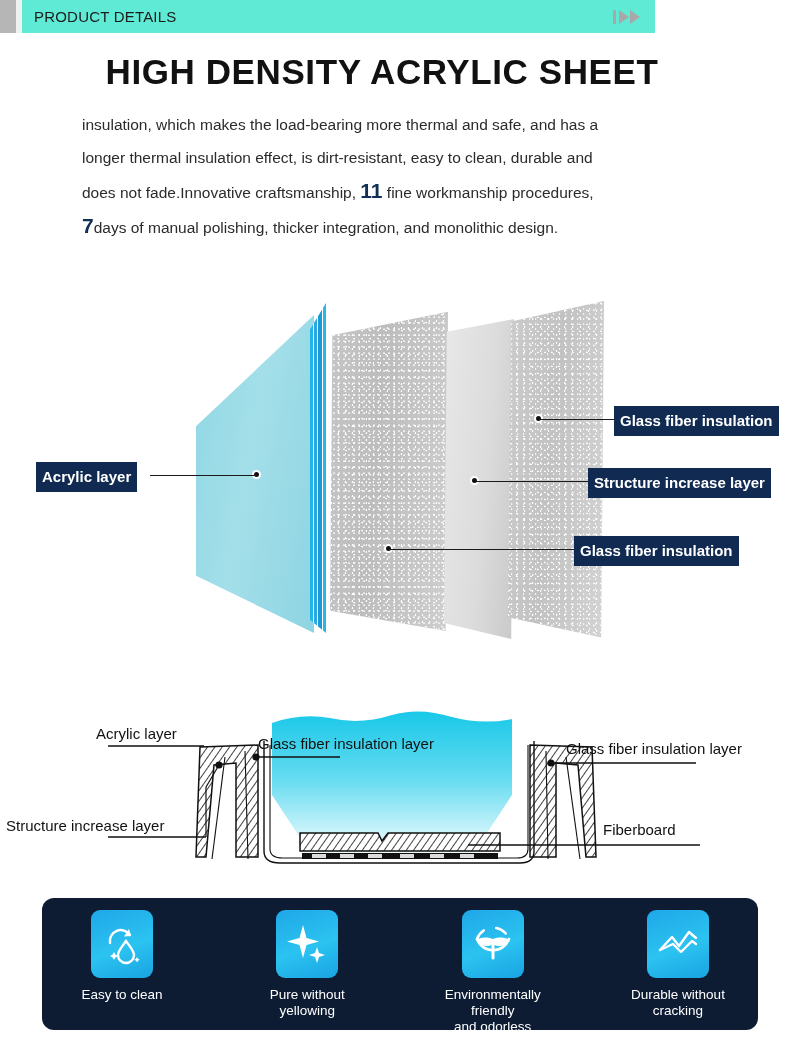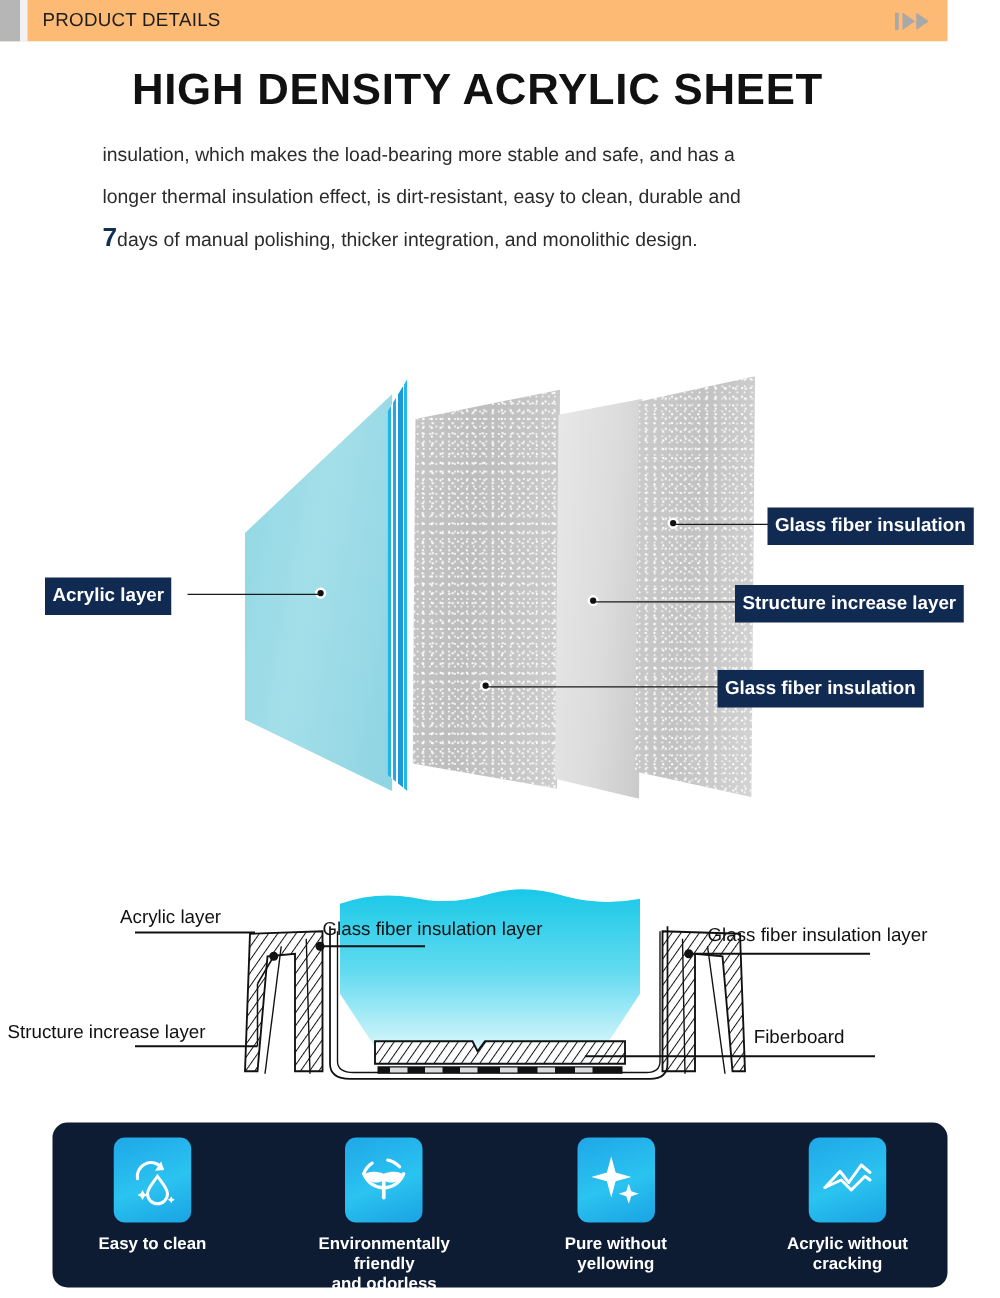--- a/index.html
+++ b/index.html
@@ -7,22 +7,22 @@
   body {
     width: 800px; height: 1038px;
     background: #ffffff;
     font-family: "Liberation Sans", sans-serif;
     overflow: hidden;
     position: relative;
   }
 
   
   .topbar {
-    position: absolute; left: 0; top: 0; width: 758px; height: 33px;
-    background: #fdba74;
+    position: absolute; left: 0; top: 0; width: 655px; height: 33px;
+    background: #5eead4;
     display: flex; align-items: center;
   }
   .topbar-edge { width: 16px; height: 33px; background: #b6b6b6; }
   .topbar-gap  { width: 6px; height: 33px; background: #f1f1f1; }
   .topbar-title {
     font-size: 15px; color: #1c1c1c; letter-spacing: .2px;
     margin-left: 12px; font-weight: 400; white-space: nowrap;
   }
   .topbar-spacer { flex: 1 1 auto; }
   .topbar-arrows { margin-right: 14px; display: flex; align-items: center; gap: 2px; }
@@ -99,21 +99,20 @@
   .cs-label {
     position: absolute; font-size: 15px; color: #111; white-space: nowrap;
   }
 
   
   .features {
     position: absolute; left: 42px; top: 898px; width: 716px; height: 132px;
     background: #0d1b33; border-radius: 12px;
     display: flex; align-items: flex-start; justify-content: space-between;
     padding: 12px 14px 0 14px;
-    font-weight: bold;
   }
   .feature { width: 132px; display: flex; flex-direction: column; align-items: center; }
   .ficon {
     width: 62px; height: 68px; border-radius: 9px;
     background: linear-gradient(160deg,#1fa7e8 0%,#2bc3f0 55%,#19a3e3 100%);
     display: flex; align-items: center; justify-content: center;
   }
   .fcap {
     margin-top: 9px; color: #ffffff; font-size: 13.5px; line-height: 16px;
     text-align: center; white-space: pre-line;
@@ -132,22 +131,25 @@
       <rect x="0" y="0" width="3" height="14" fill="#a8a8a8"></rect>
       <polygon points="6,0 16,7 6,14" fill="#a8a8a8"></polygon>
       <polygon points="17,0 27,7 17,14" fill="#a8a8a8"></polygon>
     </svg>
   </div>
 </div>
 
 <div class="title">HIGH DENSITY ACRYLIC SHEET</div>
 
 <div class="copy">
-  <p>insulation, which makes the load-bearing more stable and safe, and has a</p>
+  <p>insulation, which makes the load-bearing more thermal and safe, and has a</p>
   <p>longer thermal insulation effect, is dirt-resistant, easy to clean, durable and</p>
+  <p>
+    <span>does not fade.Innovative craftsmanship, </span><span class="num">11</span><span> fine workmanship procedures,</span>
+  </p>
   <p>
     <span class="num">7</span><span>days of manual polishing, thicker integration, and monolithic design.</span>
   </p>
 </div>
 
 <div class="exploded">
 
   <div class="layer acrylic-face"></div>
   <div class="layer acrylic-edge"></div>
   <div class="layer fiber1"></div>
@@ -241,45 +243,45 @@
         <path d="M12 29 l1.4 2.6 L16 33 l-2.6 1.4 L12 37 l-1.4-2.6 L8 33 l2.6-1.4z" fill="#fff" stroke="none"></path>
         <path d="M35 34 l1 1.8 1.8 1 -1.8 1 -1 1.8 -1-1.8 -1.8-1 1.8-1z" fill="#fff" stroke="none"></path>
       </svg>
     </div>
     <div class="fcap">Easy to clean</div>
   </div>
 
 
   <div class="feature">
     <div class="ficon">
+      <svg width="42" height="42" viewBox="0 0 42 42">
+        <path d="M17 2 L20.5 15 L33 18.5 L20.5 22 L17 35 L13.5 22 L1 18.5 L13.5 15z" fill="#fff"></path>
+        <path d="M31 24 L33 30 L39 32 L33 34 L31 40 L29 34 L23 32 L29 30z" fill="#fff"></path>
+      </svg>
+    </div>
+    <div class="fcap">Pure without yellowing</div>
+  </div>
+
+  <div class="feature">
+    <div class="ficon">
       <svg width="42" height="42" viewBox="0 0 42 42" fill="none" stroke="#fff" stroke-width="2.6" stroke-linecap="round">
         <path d="M5 16 a17 17 0 0 0 32 0"></path>
         <path d="M5 16 a17 17 0 0 1 32 0" stroke-dasharray="11 13"></path>
         <path d="M21 16 C13 13 7 15 5 17 c3 6 11 8 16 4z" fill="#fff" stroke="none"></path>
         <path d="M21 16 C29 13 35 15 37 17 c-3 6-11 8-16 4z" fill="#fff" stroke="none"></path>
         <path d="M21 18 L21 35" stroke-width="3"></path>
       </svg>
     </div>
     <div class="fcap">Environmentally friendly
 and odorless</div>
   </div>
 
   <div class="feature">
     <div class="ficon">
-      <svg width="42" height="42" viewBox="0 0 42 42">
-        <path d="M17 2 L20.5 15 L33 18.5 L20.5 22 L17 35 L13.5 22 L1 18.5 L13.5 15z" fill="#fff"></path>
-        <path d="M31 24 L33 30 L39 32 L33 34 L31 40 L29 34 L23 32 L29 30z" fill="#fff"></path>
-      </svg>
-    </div>
-    <div class="fcap">Pure without yellowing</div>
-  </div>
-
-  <div class="feature">
-    <div class="ficon">
       <svg width="44" height="40" viewBox="0 0 44 40" fill="none" stroke="#fff" stroke-width="2.4" stroke-linecap="round" stroke-linejoin="round">
         <path d="M4 26 L16 13 L23 22 L33 8 L40 14"></path>
         <path d="M4 26 L17 20 L25 28 L36 17 L40 20"></path>
       </svg>
     </div>
-    <div class="fcap">Acrylic without cracking</div>
+    <div class="fcap">Durable without cracking</div>
   </div>
 
 </div>
 
 </body></html>

